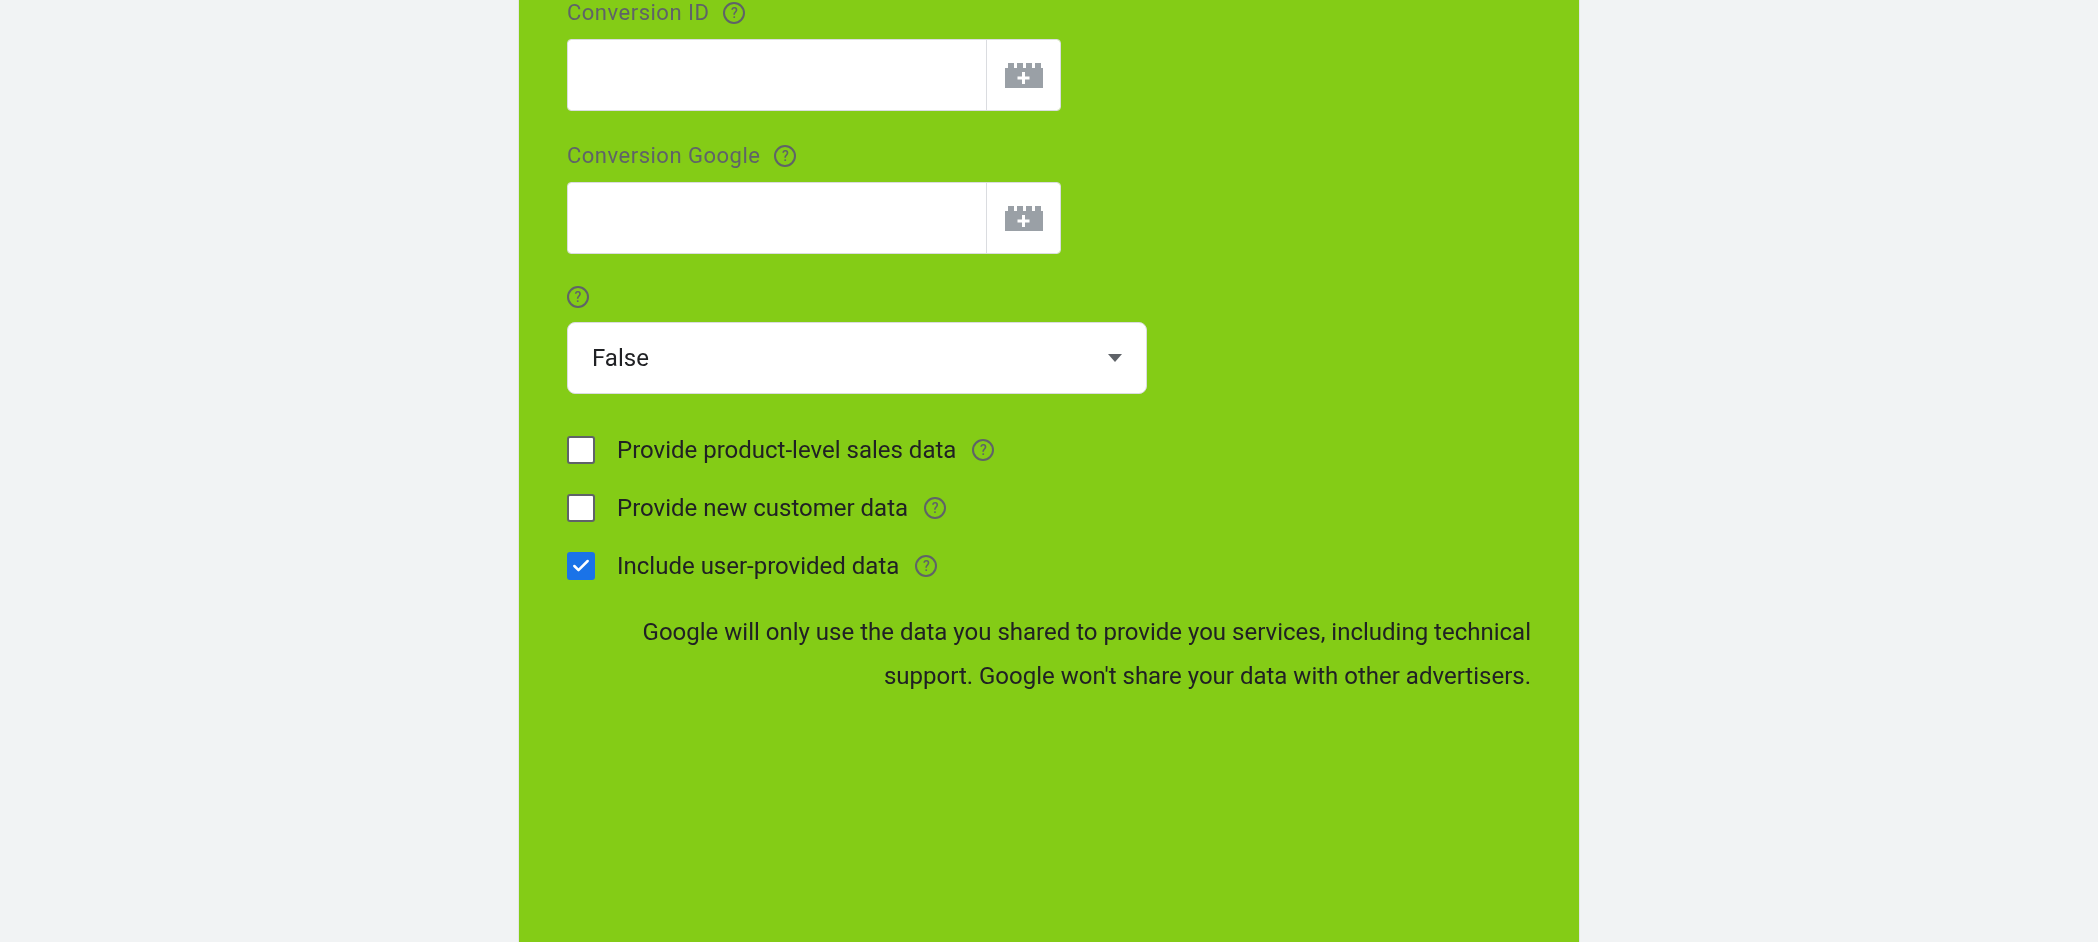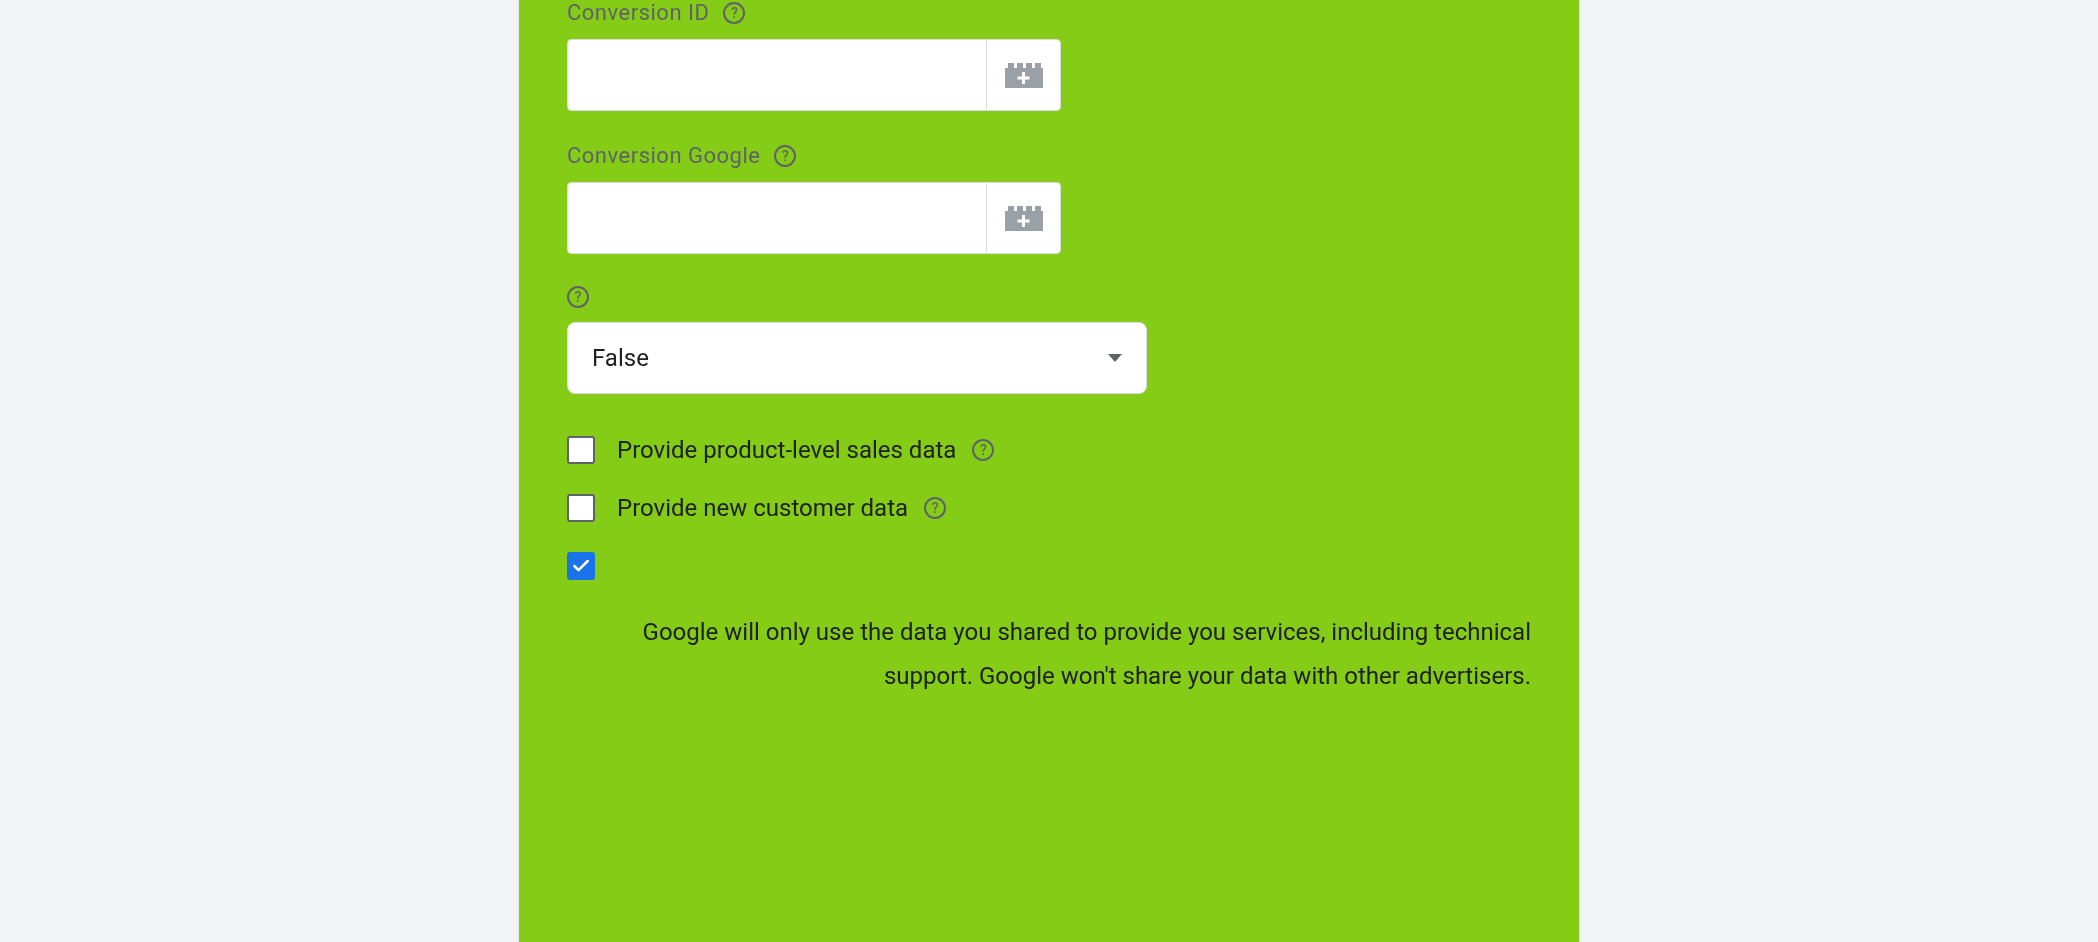--- a/index.html
+++ b/index.html
@@ -239,18 +239,22 @@
         <span class="help-icon"></span>
       </div>
     </div>
 
     <div class="checkbox-row">
       <div class="checkbox checked">
         <svg viewBox="0 0 24 24">
             <path d="M4 12 L9 17 L20 6" stroke="#fff" stroke-width="3" fill="none" stroke-linecap="round" stroke-linejoin="round"></path>
           </svg>
       </div>
+      <div class="checkbox-label-row">
+        <span class="checkbox-label">Include user-provided data</span>
+        <span class="help-icon"></span>
+      </div>
     </div>
 
     <p class="info-text">Google will only use the data you shared to provide you services, including technical support. Google won't share your data with other advertisers.</p>
   </div>
 
 </div>
 
 </body></html>

